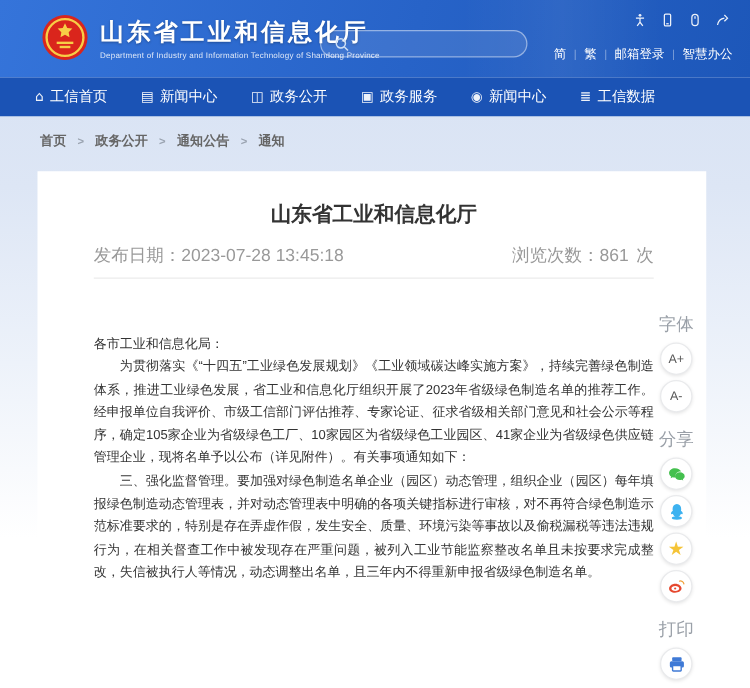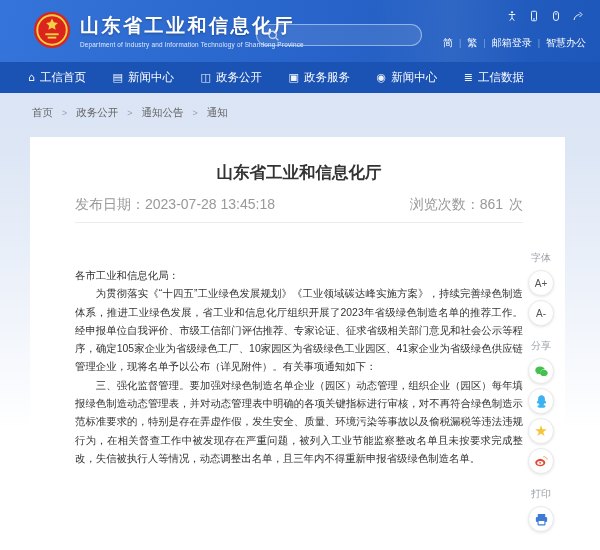--- a/index.html
+++ b/index.html
@@ -32,42 +32,42 @@
   .quick-link { cursor:pointer; }
   .quick-sep { opacity:.4; font-size:9px; }
 
   
   .nav { position:absolute; top:62px; left:0; width:600px; height:31px; background:#1b53b5; z-index:3;
     display:flex; align-items:center; justify-content:space-between; padding:0 76px 0 28px; }
   .nav-item { color:#fff; font-size:11.5px; display:flex; align-items:center; gap:5px; cursor:pointer; white-space:nowrap; }
   .nav-ic { font-family:"DejaVu Sans",sans-serif; font-size:11px; opacity:.92; }
 
   
-  .breadcrumb { position:absolute; top:106px; left:32px; z-index:1; display:flex; align-items:center; gap:9px; font-size:10.5px; color:#666; }
+  .breadcrumb { position:absolute; top:106px; left:32px; z-index:1; display:flex; align-items:center; gap:9px; font-size:10.5px; color:#666;font-weight:bold; }
   .bc-item { cursor:pointer; }
   .bc-sep { color:#9aa3b0; font-size:9px; }
 
   
   .card { position:absolute; top:137px; left:30px; width:535px; height:413px; background:#fff; z-index:1; padding:0 42px 0 45px; }
   .art-title { text-align:center; font-weight:bold; color:#333; font-size:16.5px; line-height:26px; }
   .art-title-wrap { margin-top:22px; }
   .meta-row { display:flex; align-items:center; margin-top:11px; font-size:14px; color:#999; white-space:nowrap; }
   .meta-item { margin-right:14px; }
   .meta-spacer { flex:1; }
   .views-unit { margin-left:6px; }
   .divider { height:1px; background:#ececec; margin-top:8px; }
 
   .body-text { margin-top:9px; font-size:10.4px; color:#333; line-height:18.3px; text-align:justify; }
   .salutation { text-indent:0;margin-top:44px; }
   .para { text-indent:2em; }
 
   
   .toolbar { position:absolute; left:525px; top:248px; width:32px; z-index:4;
     display:flex; flex-direction:column; align-items:center; }
-  .tb-label { font-size:10px; color:#9aa0a8; margin:3px 0 3px; }
+  .tb-label { font-size:14px; color:#9aa0a8; margin:3px 0 3px; }
   .tb-gap { height:8px; }
   .tb-btn { width:26px; height:26px; border-radius:50%; background:#fff; border:1px solid #e9eaec;
     box-shadow:0 1px 3px rgba(0,0,0,.10); display:flex; align-items:center; justify-content:center;
     margin:2px 0; cursor:pointer; font-size:10px; color:#555; }
   .tb-btn svg { width:15px; height:15px; }
   .star-glyph { font-family:"DejaVu Sans",sans-serif; color:#f5c437; font-size:15px; line-height:1; }
 </style>
 </head>
 <body>
 

